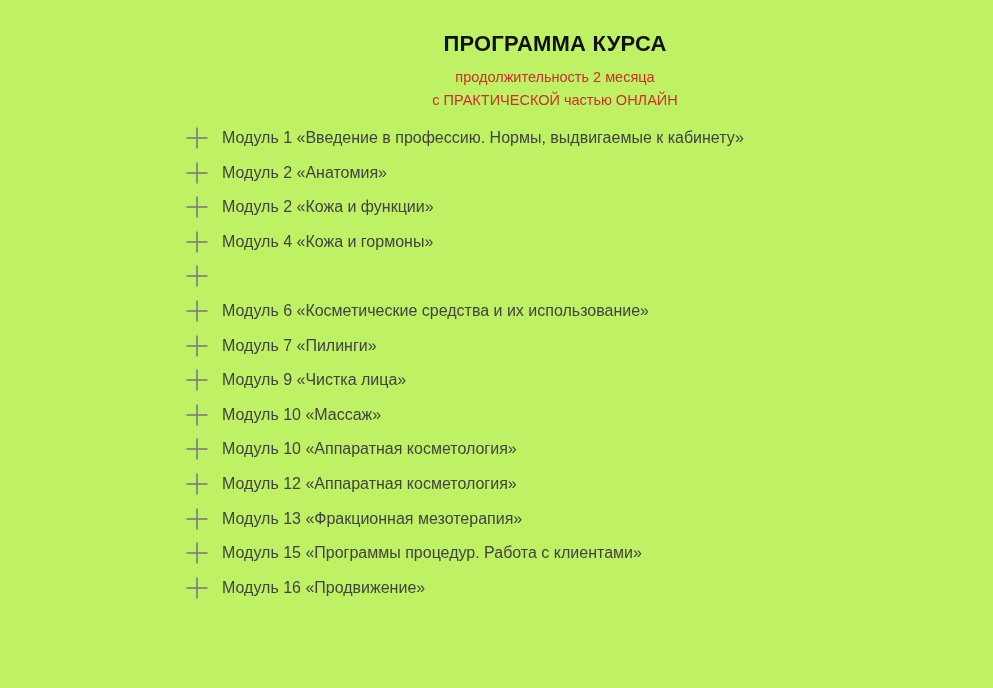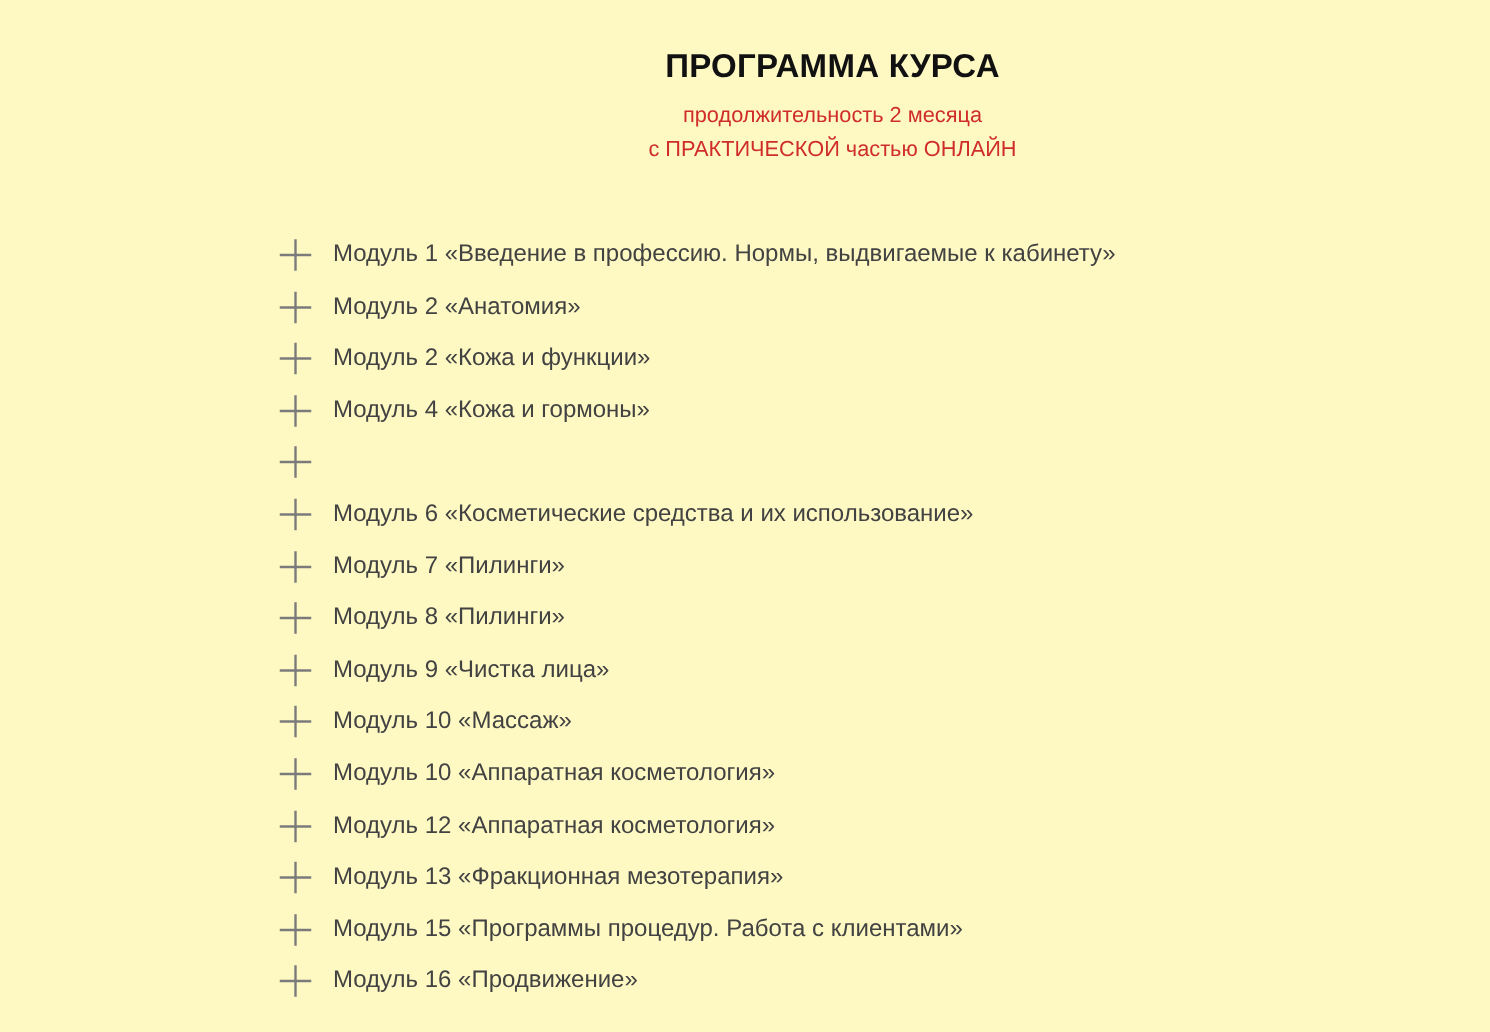--- a/index.html
+++ b/index.html
@@ -5,21 +5,21 @@
   html, body {
     margin: 0;
     padding: 0;
     background: #ffffff;
     font-family: "Liberation Sans", "DejaVu Sans", sans-serif;
   }
   .page {
     position: relative;
     width: 993px;
     height: 688px;
-    background: #fef9c3;
+    background: #bef264;
     overflow: hidden;
   }
   .header {
     position: absolute;
     left: 186px;
     top: 31px;
     width: 738px;
     text-align: center;
   }
   .page-title {
@@ -34,21 +34,20 @@
     margin-top: 9px;
     font-size: 14.5px;
     line-height: 23px;
     font-weight: 400;
     color: #cf2d2d;
   }
   .modules {
     position: absolute;
     left: 186px;
     top: 127px;
-    margin-top: 32px;
   }
   .module-row {
     display: flex;
     align-items: center;
     height: 22px;
     margin-bottom: 12.6px;
     cursor: pointer;
   }
   .plus-icon {
     width: 22px;
@@ -140,29 +139,20 @@
     <div class="module-row">
       <span class="plus-icon">
         <svg width="22" height="22" viewBox="0 0 22 22" aria-hidden="true">
           <line x1="11" y1="0.5" x2="11" y2="21.5" stroke="#7b7b7b" stroke-width="1.6"></line>
           <line x1="0.5" y1="11" x2="21.5" y2="11" stroke="#7b7b7b" stroke-width="1.6"></line>
         </svg>
       </span>
       <span class="module-label">Модуль 7 «Пилинги»</span>
     </div>
 
-    <div class="module-row">
-      <span class="plus-icon">
-        <svg width="22" height="22" viewBox="0 0 22 22" aria-hidden="true">
-          <line x1="11" y1="0.5" x2="11" y2="21.5" stroke="#7b7b7b" stroke-width="1.6"></line>
-          <line x1="0.5" y1="11" x2="21.5" y2="11" stroke="#7b7b7b" stroke-width="1.6"></line>
-        </svg>
-      </span>
-      <span class="module-label">Модуль 8 «Пилинги»</span>
-    </div>
 
     <div class="module-row">
       <span class="plus-icon">
         <svg width="22" height="22" viewBox="0 0 22 22" aria-hidden="true">
           <line x1="11" y1="0.5" x2="11" y2="21.5" stroke="#7b7b7b" stroke-width="1.6"></line>
           <line x1="0.5" y1="11" x2="21.5" y2="11" stroke="#7b7b7b" stroke-width="1.6"></line>
         </svg>
       </span>
       <span class="module-label">Модуль 9 «Чистка лица»</span>
     </div>

